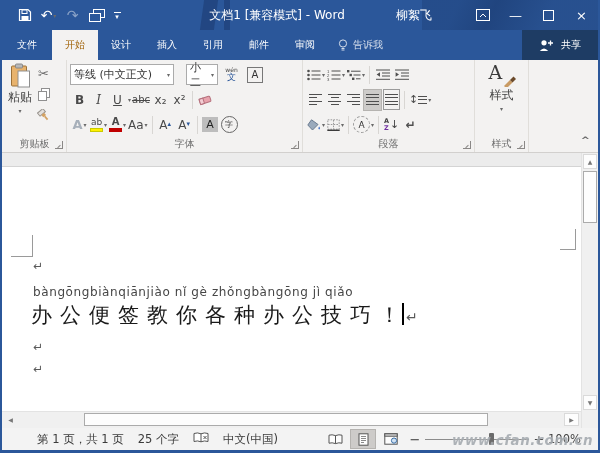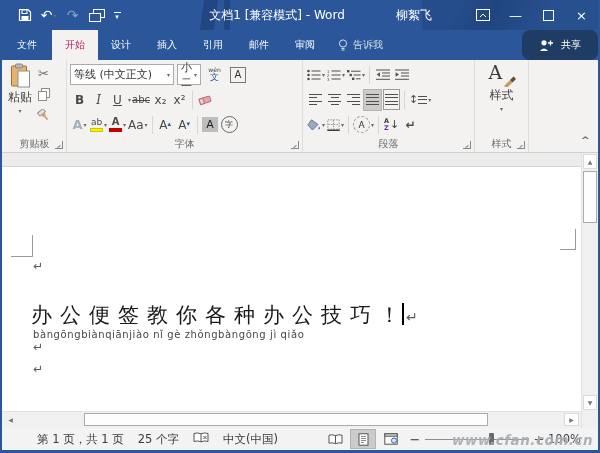--- a/index.html
+++ b/index.html
@@ -20,23 +20,23 @@
   .qat-custom b{display:block;width:7px;height:1px;background:#fff;margin-bottom:2px;}
   .title-center{position:absolute;left:130px;width:290px;text-align:center;font-size:12px;white-space:nowrap;z-index:2;}
   .user-name{position:absolute;left:394px;font-size:12px;z-index:2;}
   .win-controls{position:absolute;right:0;top:0;height:30px;display:flex;z-index:2;}
   .wc{width:33px;height:30px;display:flex;align-items:center;justify-content:center;font-size:13px;color:#fff;}
   .wc-max i{display:block;width:9px;height:9px;border:1px solid #fff;}
   
   .tabbar{height:30px;background:#2b579a;display:flex;align-items:stretch;color:#fff;font-size:10px;}
   .tab{display:flex;align-items:center;padding:0 13px;white-space:nowrap;}
   .tab-file{padding:0 15px;}
-  .tab-active{background:#f3f2f1;color:#be185d;}
+  .tab-active{background:#f3f2f1;color:#a16207;}
   .tellme{display:flex;align-items:center;gap:5px;opacity:.8;padding:0 10px;}
-  .share-btn{margin-left:auto;background:#1e3c64;display:flex;align-items:center;gap:8px;padding:0 17px;border-radius:8px;}
+  .share-btn{margin-left:auto;background:#1e3c64;display:flex;align-items:center;gap:8px;padding:0 17px;}
   
   .ribbon{height:93px;background:#f3f2f1;border-bottom:1px solid #d2d0ce;display:flex;position:relative;padding-left:1px;box-sizing:border-box;}
   .group{position:relative;border-right:1px solid #e0deda;padding:2px 3px 15px 3px;box-sizing:border-box;}
   .glabel{position:absolute;bottom:1px;left:0;right:0;text-align:center;font-size:10px;color:#6b6b6b;}
   .launch{position:absolute;right:3px;bottom:3px;width:7px;height:7px;border-right:1px solid #8a8886;border-bottom:1px solid #8a8886;}
   .launch i{position:absolute;right:1px;bottom:1px;width:4px;height:1px;background:#8a8886;transform:rotate(-45deg);}
   .rrow{display:flex;align-items:center;height:25px;}
   .sbtn{min-width:19px;height:22px;display:flex;align-items:center;justify-content:center;color:#4a4a4a;font-size:12px;padding:0 1px;box-sizing:border-box;}
   .dd{font-size:6px;color:#6a6a6a;margin-left:1px;flex:none;}
   .vs{width:1px;height:18px;background:#d8d6d3;margin:0 3px;flex:none;}
@@ -45,21 +45,21 @@
   .g-clip{width:64px;display:flex;}
   .bigbtn{display:flex;flex-direction:column;align-items:center;color:#444;font-size:12px;padding:1px 2px;}
   .bigbtn .dd{margin:1px 0 0 0;}
   .clip-col{display:flex;flex-direction:column;justify-content:flex-start;gap:2px;padding-top:2px;}
   .clip-col .sbtn{height:19px;}
   
   .g-font{width:236px;}
   .combo{height:21px;border:1px solid #ababab;background:#fff;display:flex;align-items:center;font-size:11px;color:#333;padding:0 3px;box-sizing:border-box;}
   .combo .dd{margin-left:auto;}
   .cb-name{width:104px;}
-  .cb-size{width:24px;margin-left:3px;}
+  .cb-size{width:32px;margin-left:12px;}
   .phon{display:flex;flex-direction:column;align-items:center;line-height:1;margin-left:4px;}
   .phon b{font-size:6px;color:#444;font-weight:normal;}
   .phon i{font-style:normal;font-size:9px;color:#2b579a;}
   .charborder{border:1px solid #777;font-size:10px;width:14px;height:14px;display:flex;align-items:center;justify-content:center;margin-left:5px;color:#333;}
   .b-bold{font-weight:bold;}
   .b-italic{font-style:italic;font-family:"DejaVu Serif","Liberation Serif",serif;}
   .b-under{text-decoration:underline;}
   .b-strike{text-decoration:line-through;font-size:10px;}
   .fx{color:#a7b0ba;font-weight:bold;font-size:13px;}
   .stack{display:flex;flex-direction:column;align-items:center;line-height:1;}
@@ -93,21 +93,21 @@
   .collapse-col{flex:1;position:relative;border-right:none;}
   .collapse{position:absolute;right:8px;bottom:5px;font-size:11px;color:#666;font-weight:bold;transform:scaleY(.8);}
   
   .main{position:relative;height:275px;}
   .doc-left{position:absolute;left:0;top:0;right:17px;bottom:0;display:flex;flex-direction:column;}
   .strip{height:13px;background:#ececec;border-bottom:1px solid #d4d4d4;flex:none;}
   .page{flex:1;background:#fff;position:relative;overflow:hidden;}
   .cmark{position:absolute;background:#9a9a9a;}
   .doc-text{position:absolute;white-space:nowrap;}
   .pmark{color:#5a5a5a;font-size:12px;}
-  .pinyin{font-size:10px;color:#464646;letter-spacing:.6px;margin-top:44px;}
+  .pinyin{font-size:12px;color:#464646;letter-spacing:.6px;}
   .hanzi{font-size:21px;color:#1a1a1a;letter-spacing:8px;}
   .cursor{display:inline-block;width:2px;height:22px;background:#000;vertical-align:-3px;margin-left:-6px;}
   .hz-mark{font-size:14px;letter-spacing:0;margin-left:2px;}
   
   .vscroll{position:absolute;right:0;top:0;bottom:0;width:17px;background:#f0f0f0;border-left:1px solid #e3e3e3;box-sizing:border-box;}
   .sq{position:absolute;left:1px;right:1px;height:15px;background:#fdfdfd;border:1px solid #dadada;display:flex;align-items:center;justify-content:center;font-size:6px;color:#777;box-sizing:border-box;}
   .v-up{top:1px;}
   .v-down{bottom:18px;}
   .v-thumb{position:absolute;left:1px;right:1px;top:18px;height:52px;background:#fdfdfd;border:1px solid #ababab;box-sizing:border-box;}
   .hscroll{height:17px;background:#f0f0f0;border-top:1px solid #e3e3e3;position:relative;flex:none;box-sizing:border-box;}

